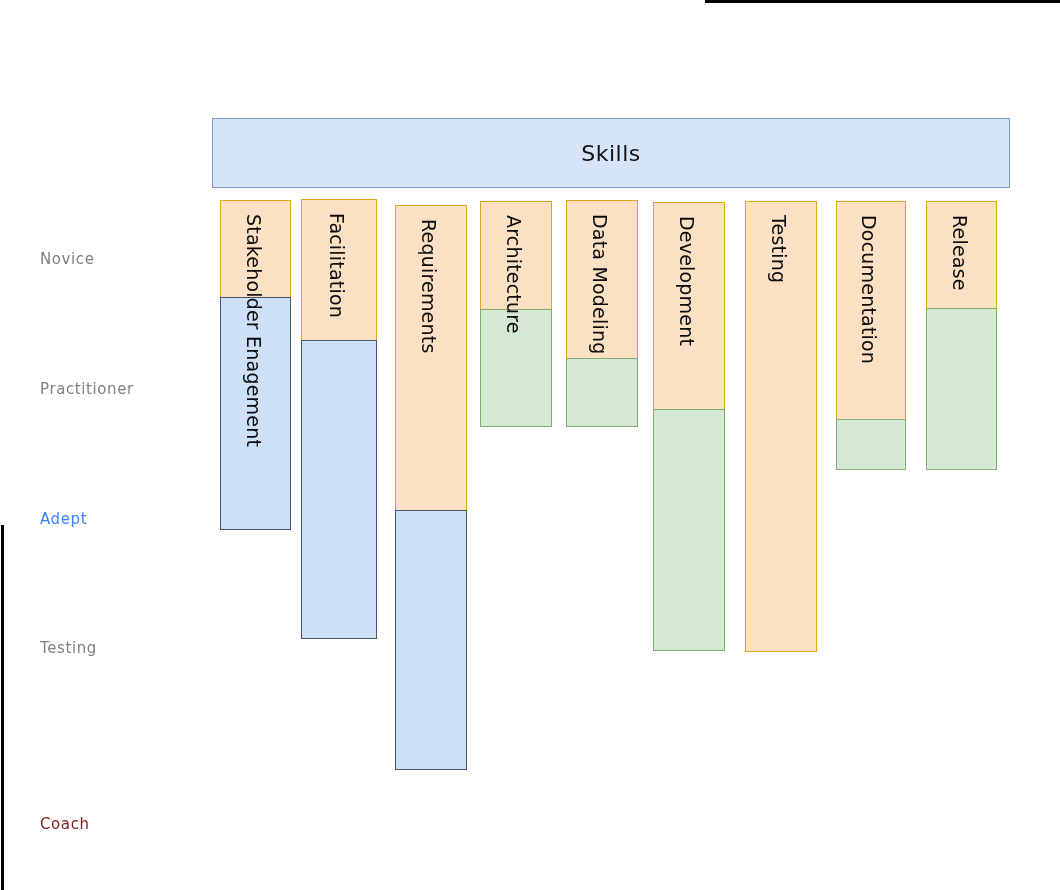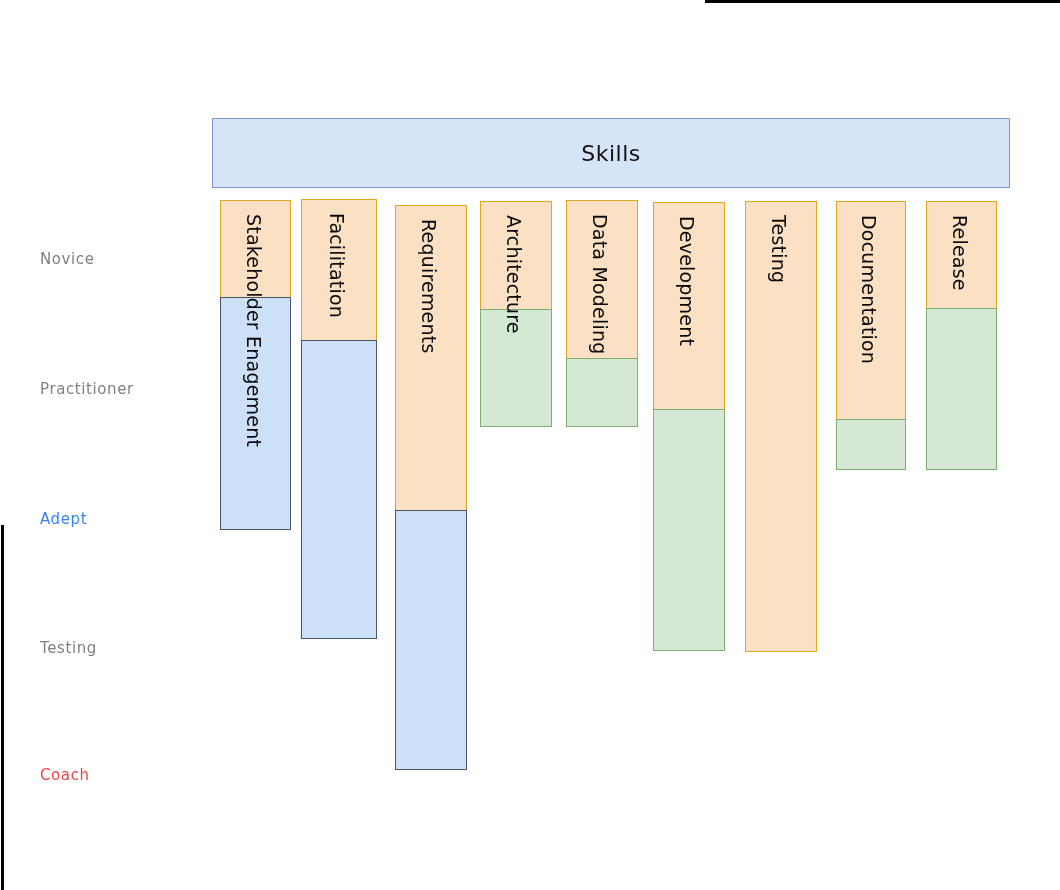--- a/index.html
+++ b/index.html
@@ -110,21 +110,21 @@
 
   <div class="skills-band" style="left: 212px; top: 118px; width: 798px; height: 70px; background: rgb(214, 228, 247); border-color: rgb(123, 155, 208);">
     <span class="skills-band-label">Skills</span>
   </div>
 
   <div id="axis-labels">
       <div class="level-label" style="top: 259px; color: rgb(128, 128, 128);">Novice</div>
       <div class="level-label" style="top: 389px; color: rgb(128, 128, 128);">Practitioner</div>
       <div class="level-label" style="top: 519px; color: #3b82f6;">Adept</div>
       <div class="level-label" style="top: 648px; color: rgb(128, 128, 128);">Testing</div>
-      <div class="level-label" style="top: 775px; color: #ef4444;">Coach</div>
+      <div class="level-label" style="top: 824px; color: #7f1d1d;">Coach</div>
     </div>
 
   <div id="bars-layer">
       <div class="skill-col" style="left: 220px; top: 200px; width: 71px; height: 330px;">
         <div class="seg seg-orange" style="left: 0px; top: 0px; width: 71px; height: 98px; background: rgb(251, 224, 196); border-color: rgb(224, 168, 30);"></div>
         <div class="seg seg-blue" style="left: 0px; top: 97px; width: 71px; height: 233px; background: rgb(204, 224, 247); border-color: rgb(74, 86, 104);"></div>
         <div class="skill-name" style="left: 44.5px; top: 14px;">Stakeholder Enagement</div>
       </div>
       <div class="skill-col" style="left: 301px; top: 199px; width: 76px; height: 440px;">
         <div class="seg seg-orange" style="left: 0px; top: 0px; width: 76px; height: 142px; background: rgb(251, 224, 196); border-color: rgb(224, 168, 30);"></div>

